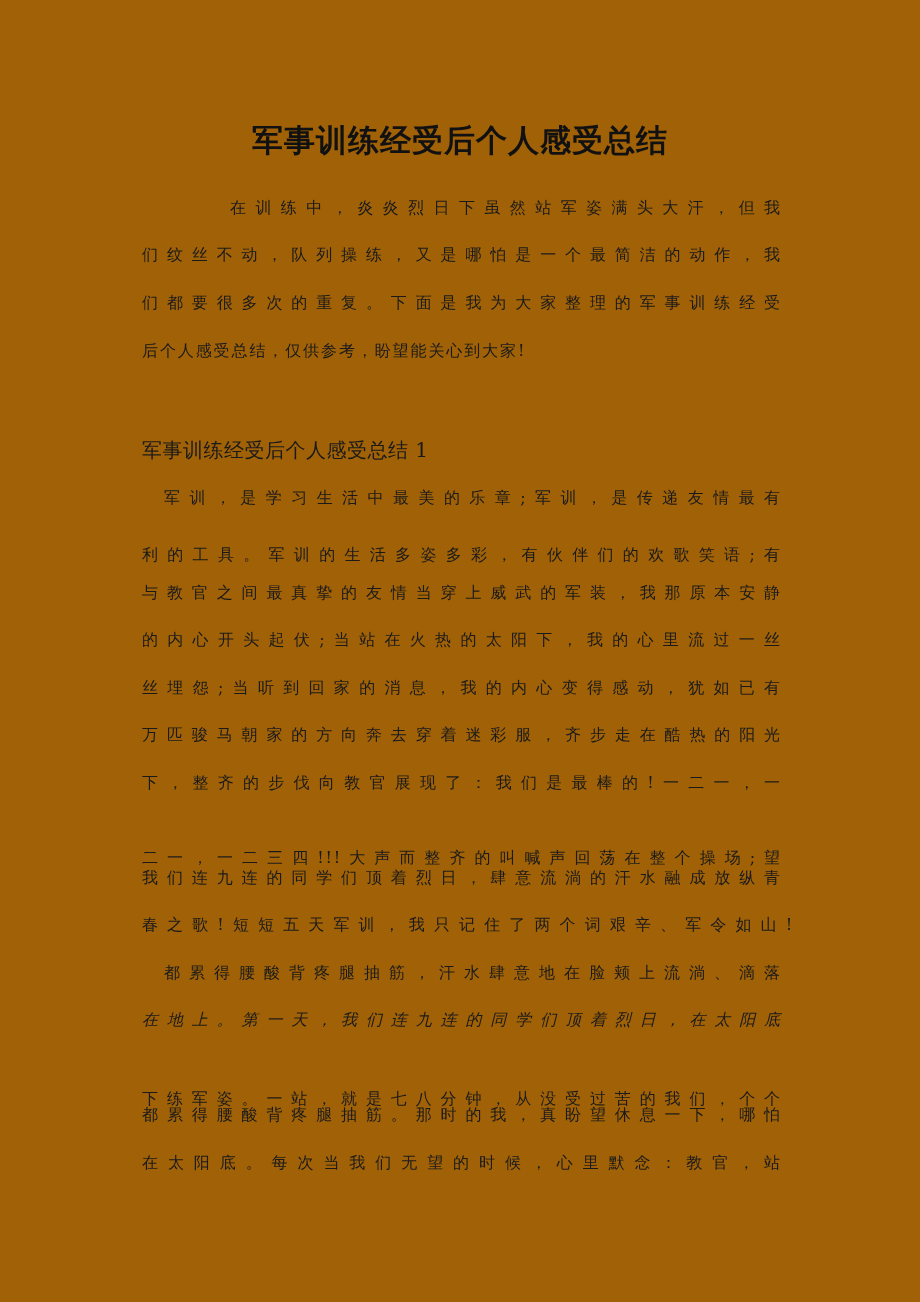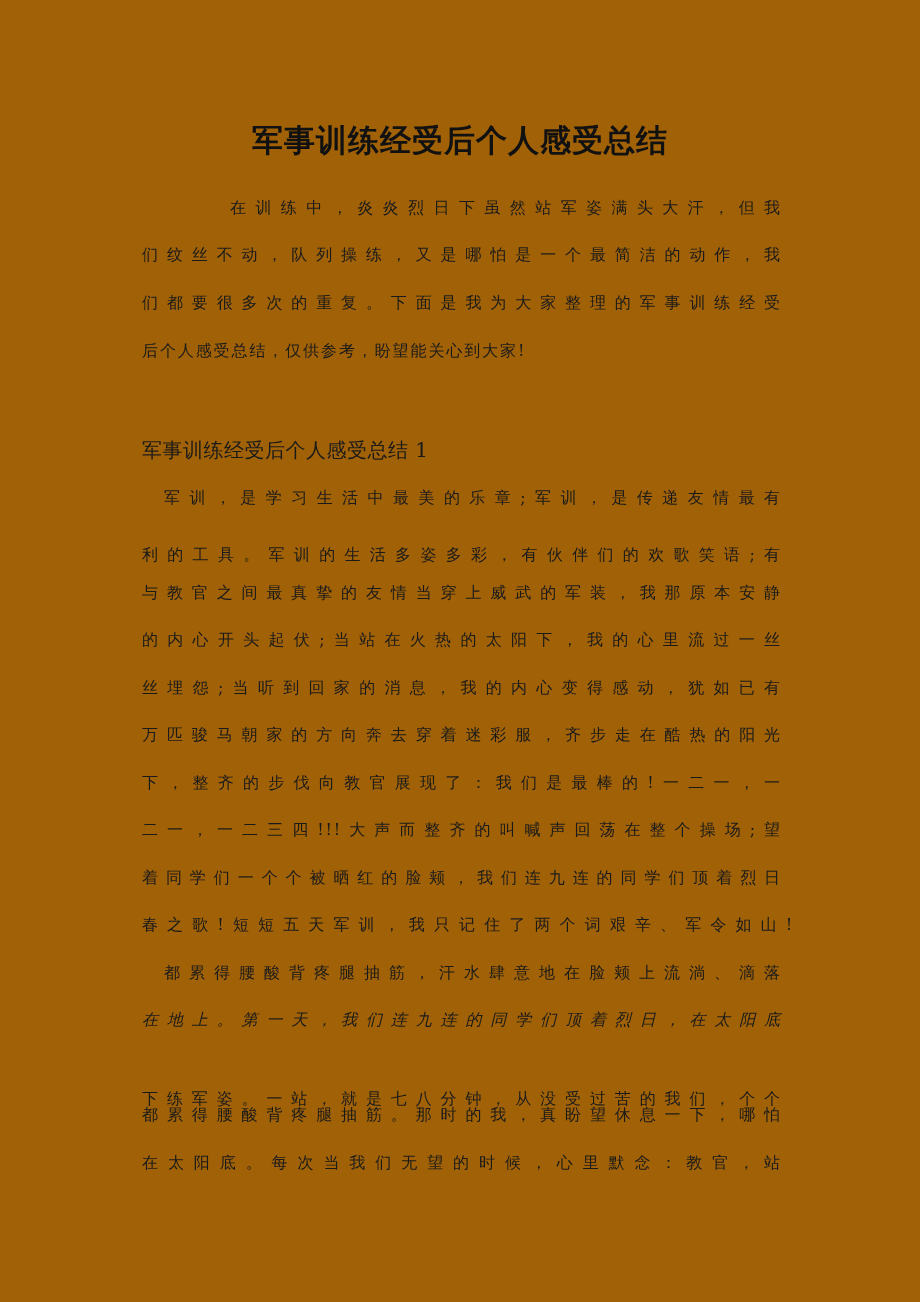--- a/index.html
+++ b/index.html
@@ -80,22 +80,22 @@
   <div class="section-heading" style="top:435px;">军事训练经受后个人感受总结 1</div>
 
   <div>
     <div class="line justify" style="top:483px; left:164px; width:618px;">军训，是学习生活中最美的乐章;军训，是传递友情最有</div>
     <div class="line justify" style="top:530px;margin-top:10px;">利的工具。军训的生活多姿多彩，有伙伴们的欢歌笑语;有</div>
     <div class="line justify" style="top:578px;">与教官之间最真挚的友情当穿上威武的军装，我那原本安静</div>
     <div class="line justify" style="top:625px;">的内心开头起伏;当站在火热的太阳下，我的心里流过一丝</div>
     <div class="line justify" style="top:673px;">丝埋怨;当听到回家的消息，我的内心变得感动，犹如已有</div>
     <div class="line justify" style="top:720px;">万匹骏马朝家的方向奔去穿着迷彩服，齐步走在酷热的阳光</div>
     <div class="line justify" style="top:768px;">下，整齐的步伐向教官展现了：我们是最棒的!一二一，一</div>
-    <div class="line justify" style="top:815px;">二一，一二三四!!!大声而整齐的叫喊声回荡在整个操场;望</div>
-    <div class="line justify" style="top:863px;">着同学们一个个被晒红的脸颊，我们连九连的同学们顶着烈日</div>
+    <div class="line justify" style="top:843px;">二一，一二三四!!!大声而整齐的叫喊声回荡在整个操场;望</div>
+    <div class="line justify" style="top:863px;">我们连九连的同学们顶着烈日，肆意流淌的汗水融成放纵青</div>
     <div class="line justify" style="top:910px; width:652px;">春之歌!短短五天军训，我只记住了两个词艰辛、军令如山!</div>
   </div>
 
   <div>
     <div class="line justify" style="top:958px; left:164px; width:618px;">都累得腰酸背疼腿抽筋，汗水肆意地在脸颊上流淌、滴落</div>
     <div class="line justify" style="top:1005px;font-style:italic;">在地上。第一天，我们连九连的同学们顶着烈日，在太阳底</div>
     <div class="line justify" style="top:1084px;">下练军姿。一站，就是七八分钟，从没受过苦的我们，个个</div>
     <div class="line justify" style="top:1100px;">都累得腰酸背疼腿抽筋。那时的我，真盼望休息一下，哪怕</div>
     <div class="line justify" style="top:1148px;">在太阳底。每次当我们无望的时候，心里默念：教官，站</div>
   </div>

